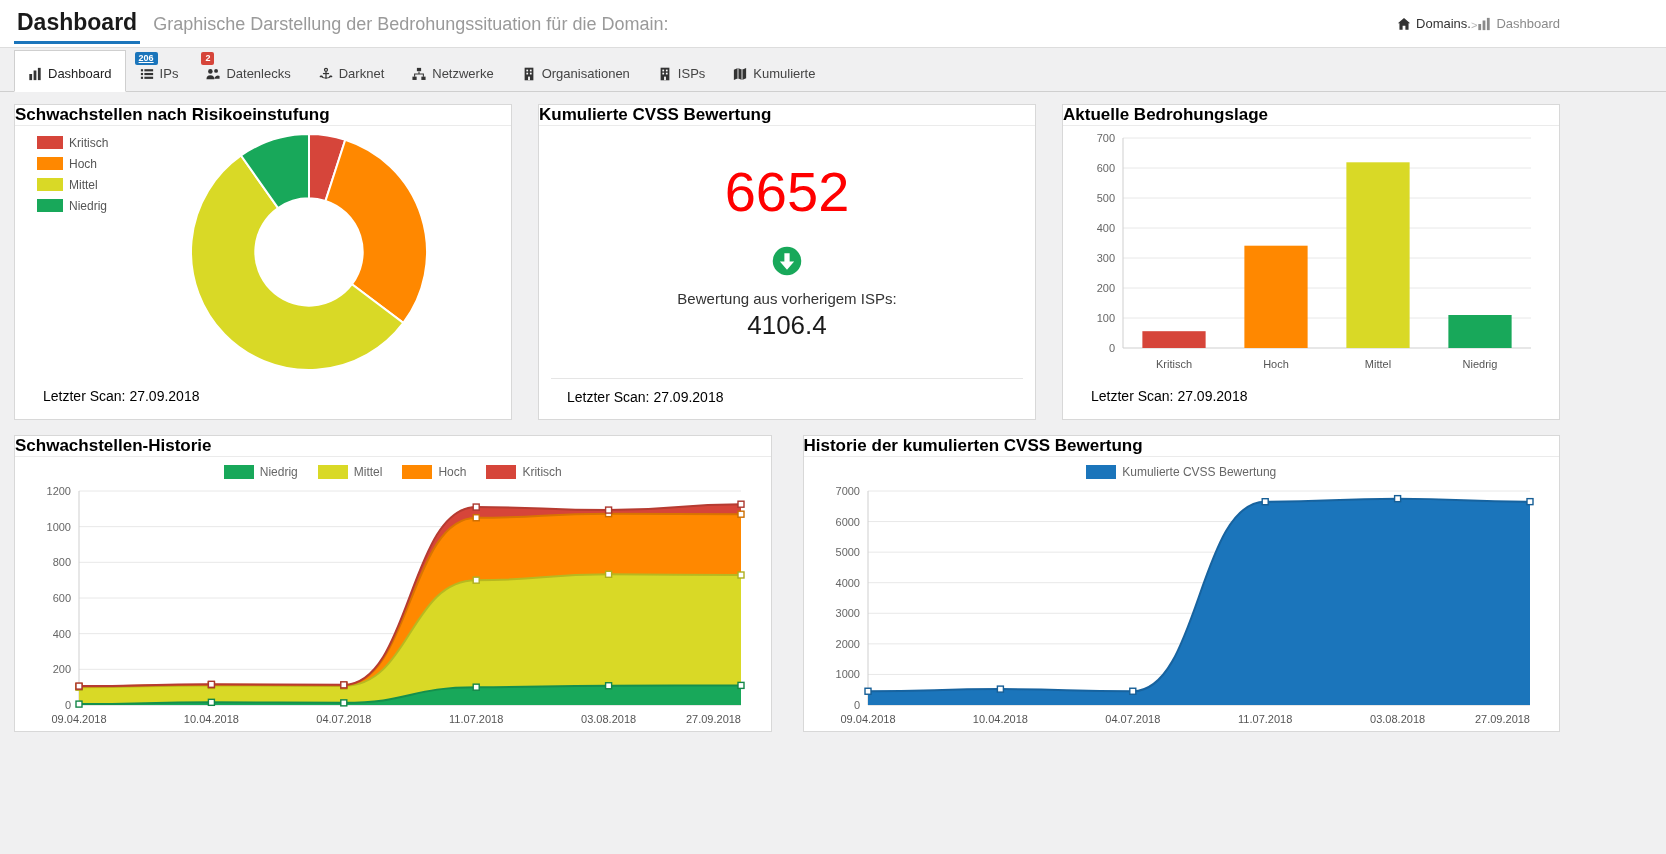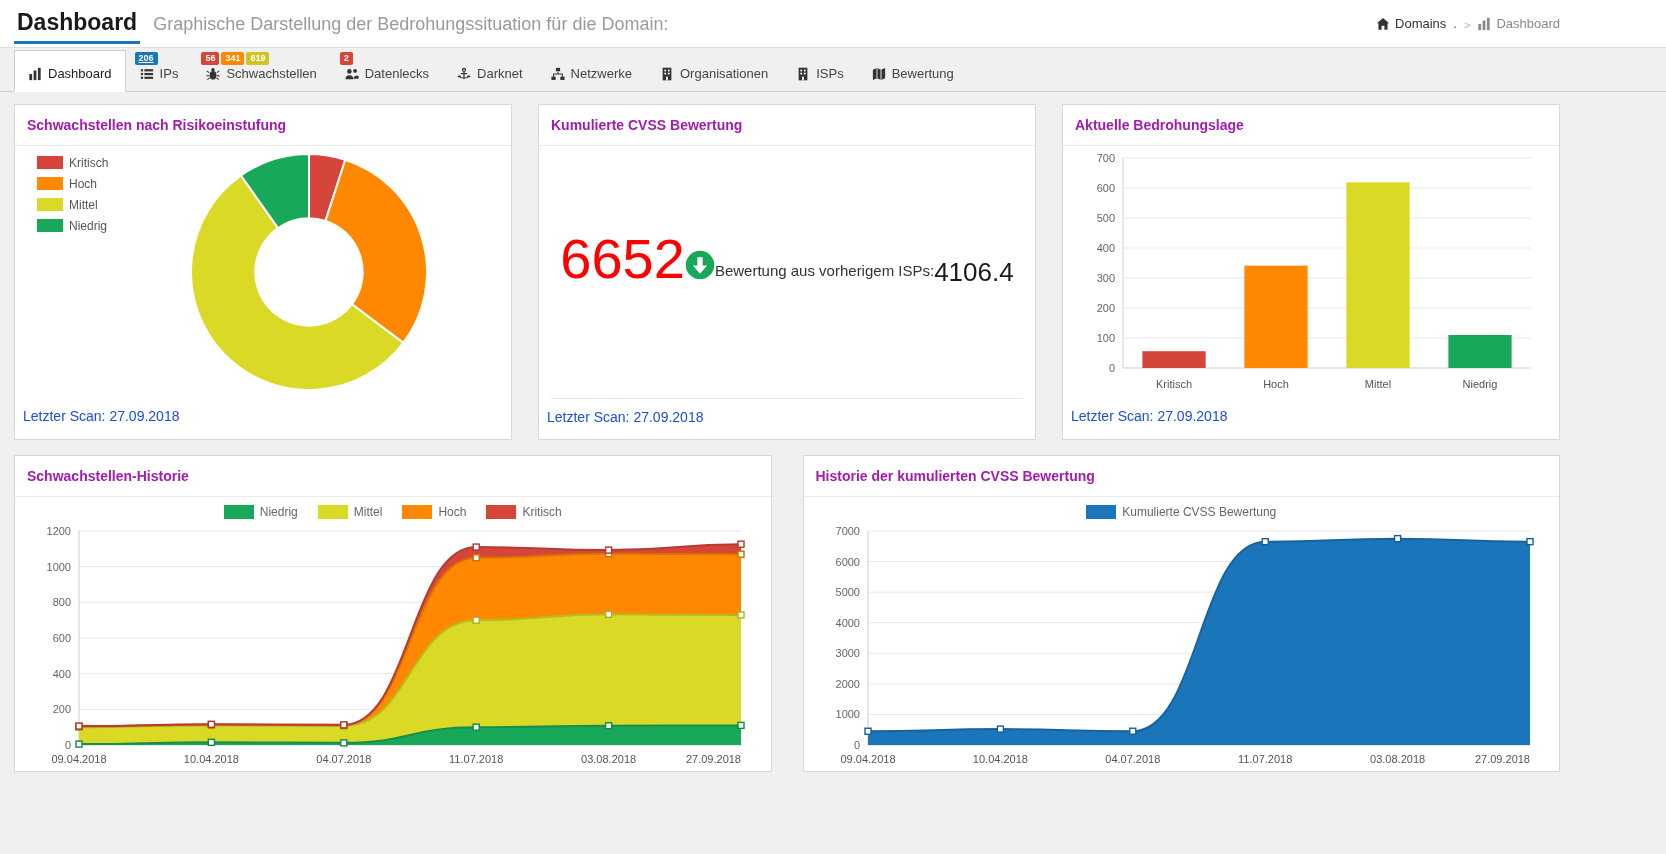--- a/index.html
+++ b/index.html
@@ -5,21 +5,21 @@
   *{box-sizing:border-box;margin:0;padding:0}
   html,body{width:1666px;height:854px;overflow:hidden}
   body{font-family:"Liberation Sans",sans-serif;background:#f0f0f1;color:#222}
 
   
   .header{display:flex;justify-content:space-between;align-items:flex-end;height:48px;
     padding:0 106px 0 14px;background:#fff;border-bottom:1px solid #ddd}
   .title-wrap{display:flex;align-items:baseline;gap:13px}
   h1{font-size:23px;font-weight:bold;color:#1a1a1a;padding:6px 3px 5px;border-bottom:3px solid #1b75bb}
   .subtitle{font-size:18px;color:#9a9a9a;padding-bottom:12px}
-  .breadcrumb{align-self:center;display:flex;align-items:flex-end;gap:7px;font-size:13px}
+  .breadcrumb{align-self:center;display:flex;align-items:flex-end;font-size:13px}
   .crumb{display:flex;align-items:center;gap:5px;cursor:pointer}
   .crumb.dark{color:#333}
   .crumb.light{color:#8a8a8a}
   .breadcrumb .sep{color:#b5b5b5;font-size:11px}
   .breadcrumb .dot{color:#555}
   .bicon svg{display:block}
 
   
   .tabs{display:flex;align-items:flex-end;height:44px;padding-left:14px;border-bottom:1px solid #cfcfcf}
   .tab{position:relative;display:flex;align-items:center;gap:6px;padding:15px 13px 10px;
@@ -27,27 +27,27 @@
   .tab.active{background:#fff;border-color:#cfcfcf;border-bottom-color:#fff;color:#222}
   .tab .ticon{color:#333;display:flex}
   .badges{position:absolute;top:1px;left:8px;display:flex;gap:2px}
   .badge{font-size:9px;font-weight:bold;color:#fff;padding:2px 4px;border-radius:2px;line-height:1}
 
   
   .content{width:1546px;margin:12px 0 0 14px}
   .grid-top{display:grid;grid-template-columns:repeat(3,1fr);gap:26px;margin-bottom:15px}
   .grid-bottom{display:grid;grid-template-columns:1fr 1fr;gap:31px}
   .card{background:#fff;border:1px solid #d8d8d8}
-  .card-title{font-size:14px;font-weight:bold;color:#a21caf;padding:12px;border-bottom:1px solid #ebebeb}
-  .card-footer{font-size:14px;color:#1d4ed8;padding:10px 8px 14px}
+  .card-title{font-size:17px;font-weight:bold;color:#000000;padding:0;border-bottom:1px solid #ebebeb}
+  .card-footer{font-size:14px;color:#000000;padding:10px 28px 14px}
   .chart{display:block;margin:0 12px}
   .chart text{font-family:"Liberation Sans",sans-serif}
 
   
-  .cvss-body{height:252px;display:flex;flex-direction:row;align-items:center;justify-content:center;text-align:right}
+  .cvss-body{height:252px;display:flex;flex-direction:column;align-items:center;justify-content:center;text-align:right}
   .cvss-value{font-size:56px;color:#ff0000;line-height:1;margin-bottom:26px}
   .cvss-icon{margin-bottom:14px;display:flex}
   .cvss-prev-label{font-size:15px;color:#333;margin-bottom:3px}
   .cvss-prev-value{font-size:26px;color:#1a1a1a}
   .card hr{border:none;border-top:1px solid #e5e5e5;margin:0 12px}
 
   
   .legend{display:flex;justify-content:center;align-items:center;gap:20px;margin:8px 0 2px;font-size:12px;color:#666}
   .legend-item{display:flex;align-items:center;gap:6px;cursor:pointer}
   .legend-box{display:inline-block;width:30px;height:14px}
@@ -107,40 +107,20 @@
           <rect x="1" y="6.8" width="2.5" height="2.5"></rect>
           <rect x="5" y="6.8" width="10" height="2.5"></rect>
           <rect x="1" y="11.1" width="2.5" height="2.5"></rect>
           <rect x="5" y="11.1" width="10" height="2.5"></rect>
         </svg>
       </span>
     <span>IPs</span>
   </div>
   <div class="tab">
     <div class="badges">
-        <span class="badge" style="background: rgb(214, 69, 58);">56</span>
-        <span class="badge" style="background: rgb(255, 136, 0);">341</span>
-        <span class="badge" style="background: rgb(208, 197, 32);">619</span>
-      </div>
-    <span class="ticon">
-        <svg viewBox="0 0 16 16" width="14" height="14" fill="currentColor">
-          <ellipse cx="8" cy="9.5" rx="4" ry="5"></ellipse>
-          <circle cx="8" cy="3" r="2"></circle>
-          <line x1="3.5" y1="6.5" x2="1" y2="4.5" stroke="currentColor" stroke-width="1.2"></line>
-          <line x1="12.5" y1="6.5" x2="15" y2="4.5" stroke="currentColor" stroke-width="1.2"></line>
-          <line x1="3.5" y1="10" x2="0.5" y2="10" stroke="currentColor" stroke-width="1.2"></line>
-          <line x1="12.5" y1="10" x2="15.5" y2="10" stroke="currentColor" stroke-width="1.2"></line>
-          <line x1="4" y1="12.5" x2="1.5" y2="14.5" stroke="currentColor" stroke-width="1.2"></line>
-          <line x1="12" y1="12.5" x2="14.5" y2="14.5" stroke="currentColor" stroke-width="1.2"></line>
-        </svg>
-      </span>
-    <span>Schwachstellen</span>
-  </div>
-  <div class="tab">
-    <div class="badges">
         <span class="badge" style="background: rgb(214, 69, 58);">2</span>
       </div>
     <span class="ticon">
         <svg viewBox="0 0 16 16" width="14" height="14" fill="currentColor">
           <circle cx="5" cy="5" r="2.6"></circle>
           <path d="M0.5,14 a4.5,4.5 0 0 1 9,0 Z"></path>
           <circle cx="11.5" cy="4.5" r="2.2"></circle>
           <path d="M9.5,13.5 a4,4 0 0 1 6,-3.2 l0,3.2 Z"></path>
         </svg>
       </span>
@@ -199,21 +179,21 @@
     <span>ISPs</span>
   </div>
   <div class="tab">
     <div class="badges"></div>
     <span class="ticon">
         <svg viewBox="0 0 16 16" width="14" height="14" fill="currentColor">
           <path d="M1,3.2 5.7,1.2 10.3,3.2 15,1.2 V12.8 L10.3,14.8 5.7,12.8 1,14.8 Z"></path>
           <path d="M5.7,1.2 V12.8 M10.3,3.2 V14.8" stroke="#fff" stroke-width="1" fill="none"></path>
         </svg>
       </span>
-    <span>Bewertung</span>
+    <span>Kumulierte</span>
   </div>
 </div>
 
 <div class="content">
 
   <div class="grid-top">
 
     <div class="card">
       <div class="card-title">Schwachstellen nach Risikoeinstufung</div>
       <svg class="chart" width="470" height="252">

